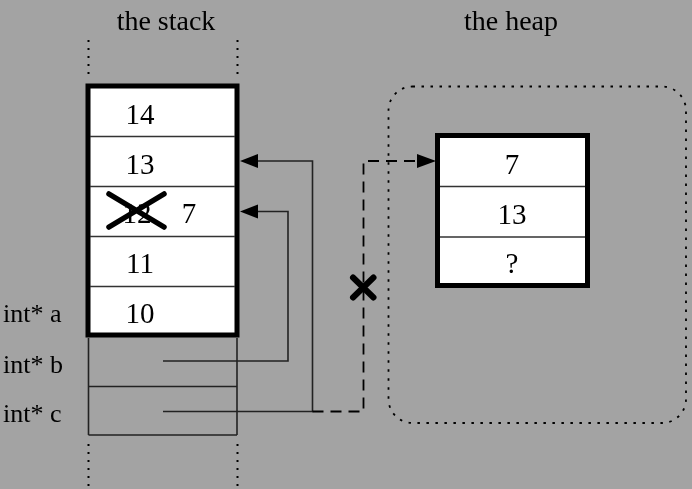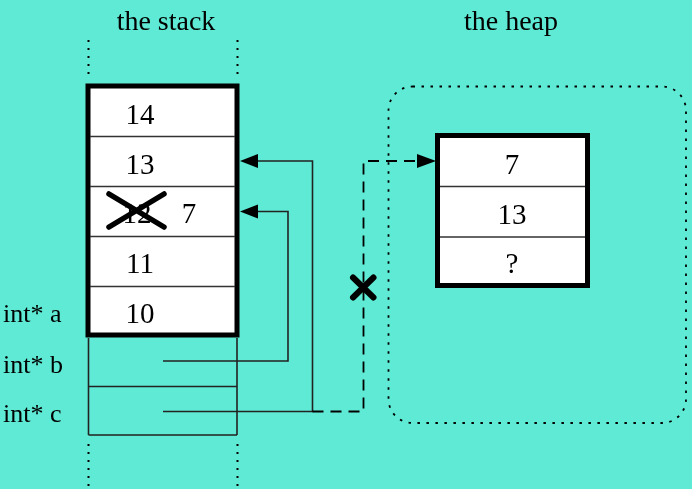--- a/index.html
+++ b/index.html
@@ -1,20 +1,20 @@
 <!DOCTYPE html>
 <html><head>
 <meta charset="utf-8">
 <style>
   html, body { margin: 0; padding: 0; background: #ffffff; }
   .canvas {
     position: relative;
     width: 692px;
     height: 489px;
-    background: #5eead4;
+    background: #a3a3a3;
     overflow: hidden;
   }
   svg text {
     font-family: "Liberation Serif", "DejaVu Serif", serif;
     fill: #000000;
   }
   .title  { font-size: 28px; }
   .num    { font-size: 29px; }
   .lbl    { font-size: 26px; }
   .mid    { text-anchor: middle; }

